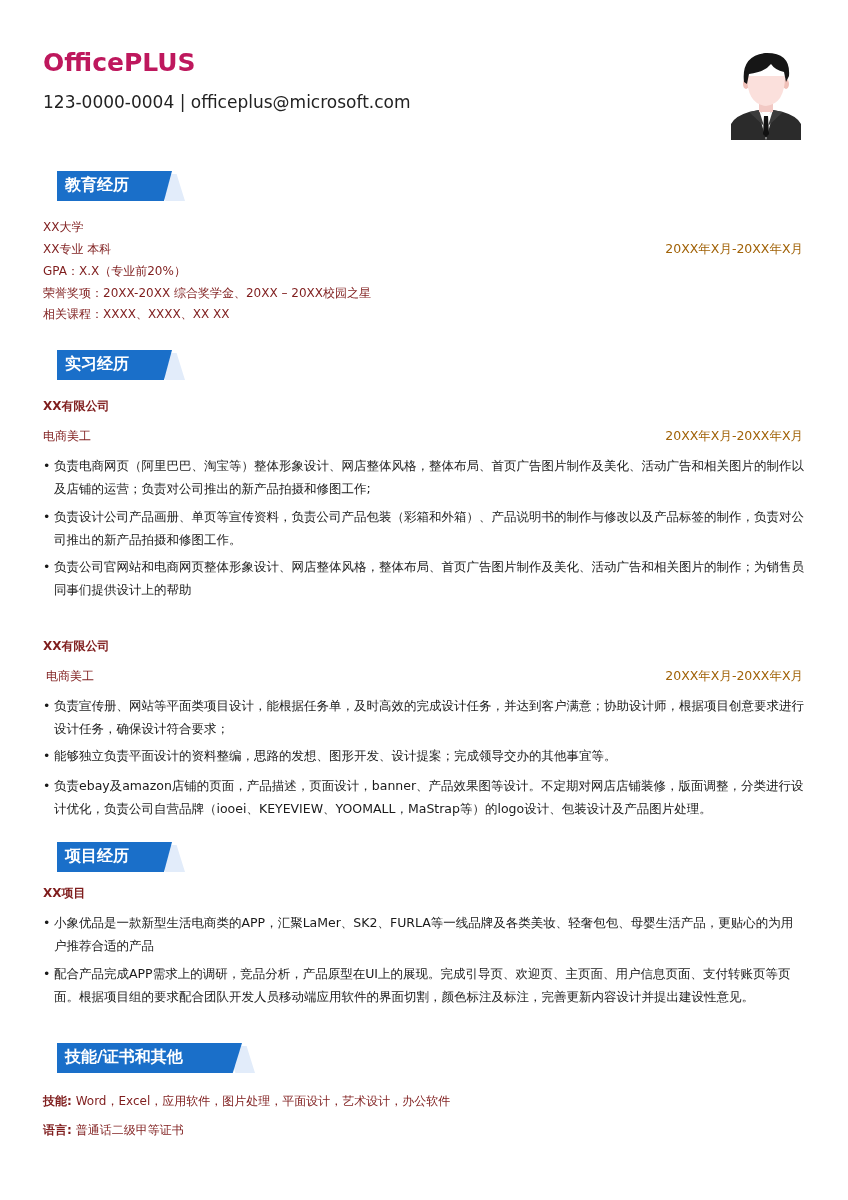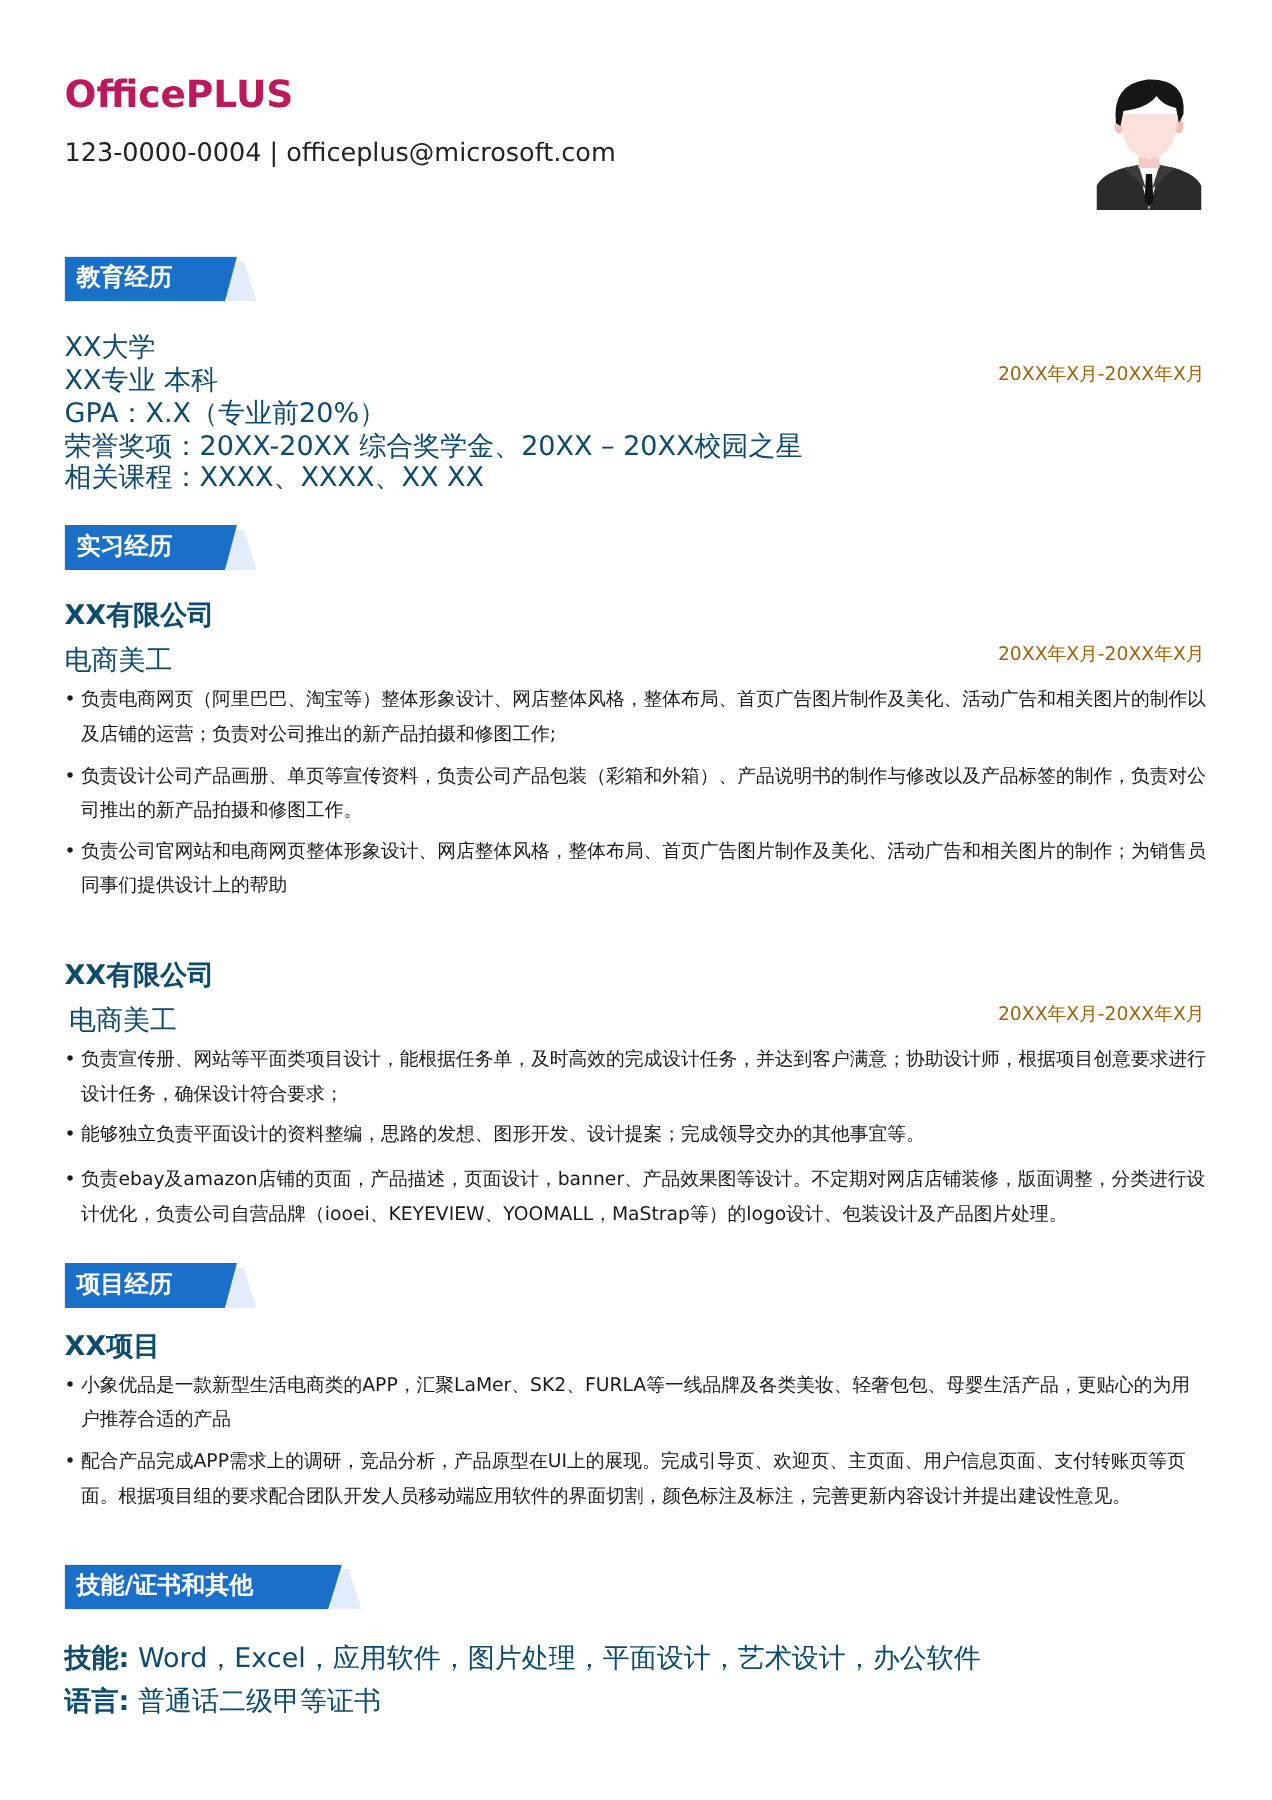--- a/index.html
+++ b/index.html
@@ -2,27 +2,27 @@
 <html><head>
 <meta charset="utf-8">
 <style>
   html, body { margin: 0; padding: 0; background: #ffffff; }
   body { width: 848px; height: 1200px; position: relative; overflow: hidden;
          font-family: "DejaVu Sans", "Liberation Sans", sans-serif; color: #1a1a1a; }
   .name { position: absolute; left: 43px; top: 48px; font-size: 25px; font-weight: bold; color: #be185d; letter-spacing: 0px; }
   .contact { position: absolute; left: 43px; top: 92px; font-size: 17px; color: #222; }
   .avatar { position: absolute; left: 731px; top: 46px; width: 70px; height: 94px; }
 
-  .sec-head { position: absolute; left: 43px; height: 30px; }
+  .sec-head { position: absolute; left: 57px; height: 30px; }
   .sec-head .shade { position: absolute; top: 3px; height: 27px; background: #e2ecfa;
         clip-path: polygon(0 0, 70% 0, 100% 100%, 30% 100%); }
   .sec-head .bar-clip { position:absolute; left:0; top:0; height:30px; background:#1a6fc9; }
   .sec-head .title { position: absolute; left: 8px; top: 4px; font-size: 16px; font-weight: bold; color: #fff; white-space: nowrap; }
 
-  .line { position: absolute; left: 43px; font-size: 18px; color: #0c4a6e; white-space: nowrap; }
+  .line { position: absolute; left: 43px; font-size: 12px; color: #7f1d1d; white-space: nowrap; }
   .right { position: absolute; right: 45px; font-size: 12.5px; color: #a16207; white-space: nowrap; }
   .bold { font-weight: bold; }
   .bullet { position: absolute; left: 43px; width: 762px; font-size: 12.5px; line-height: 23px; color: #1a1a1a; }
   .bullet .dot { position: absolute; left: 0; top: 0; width: 10px; }
   .bullet .txt { display: block; margin-left: 11px; }
 </style>
 </head>
 <body>
 
 <div>

